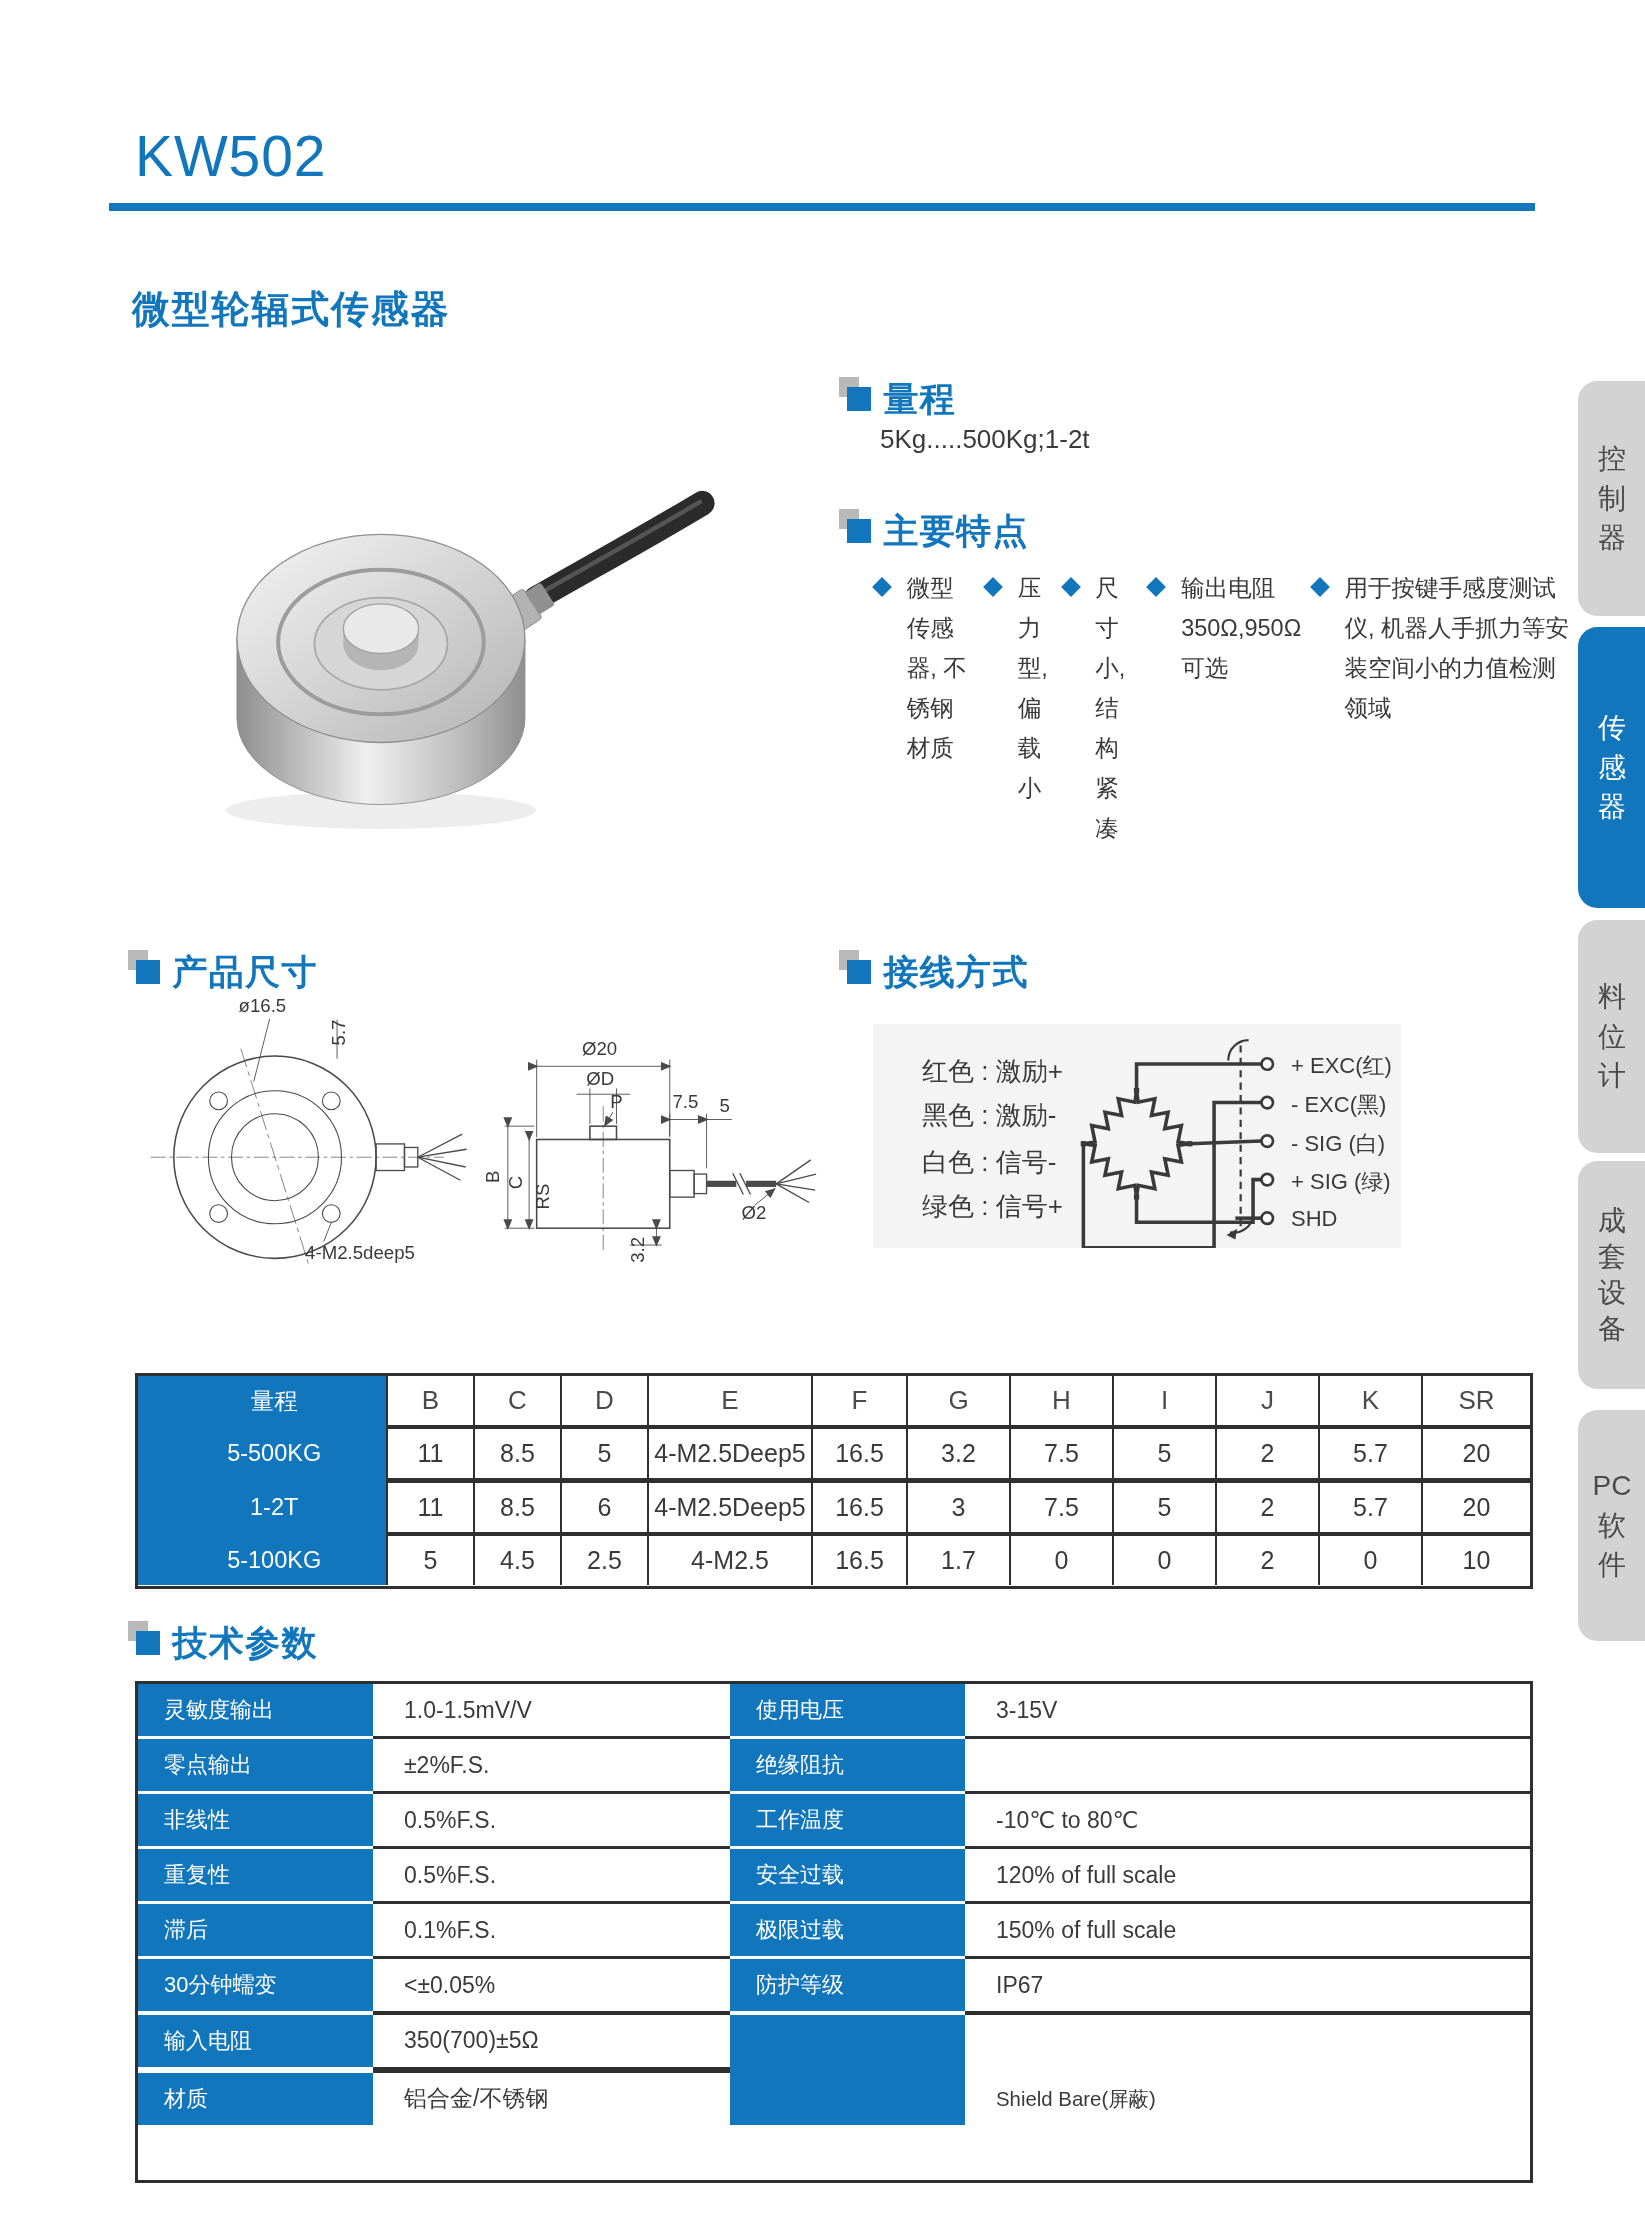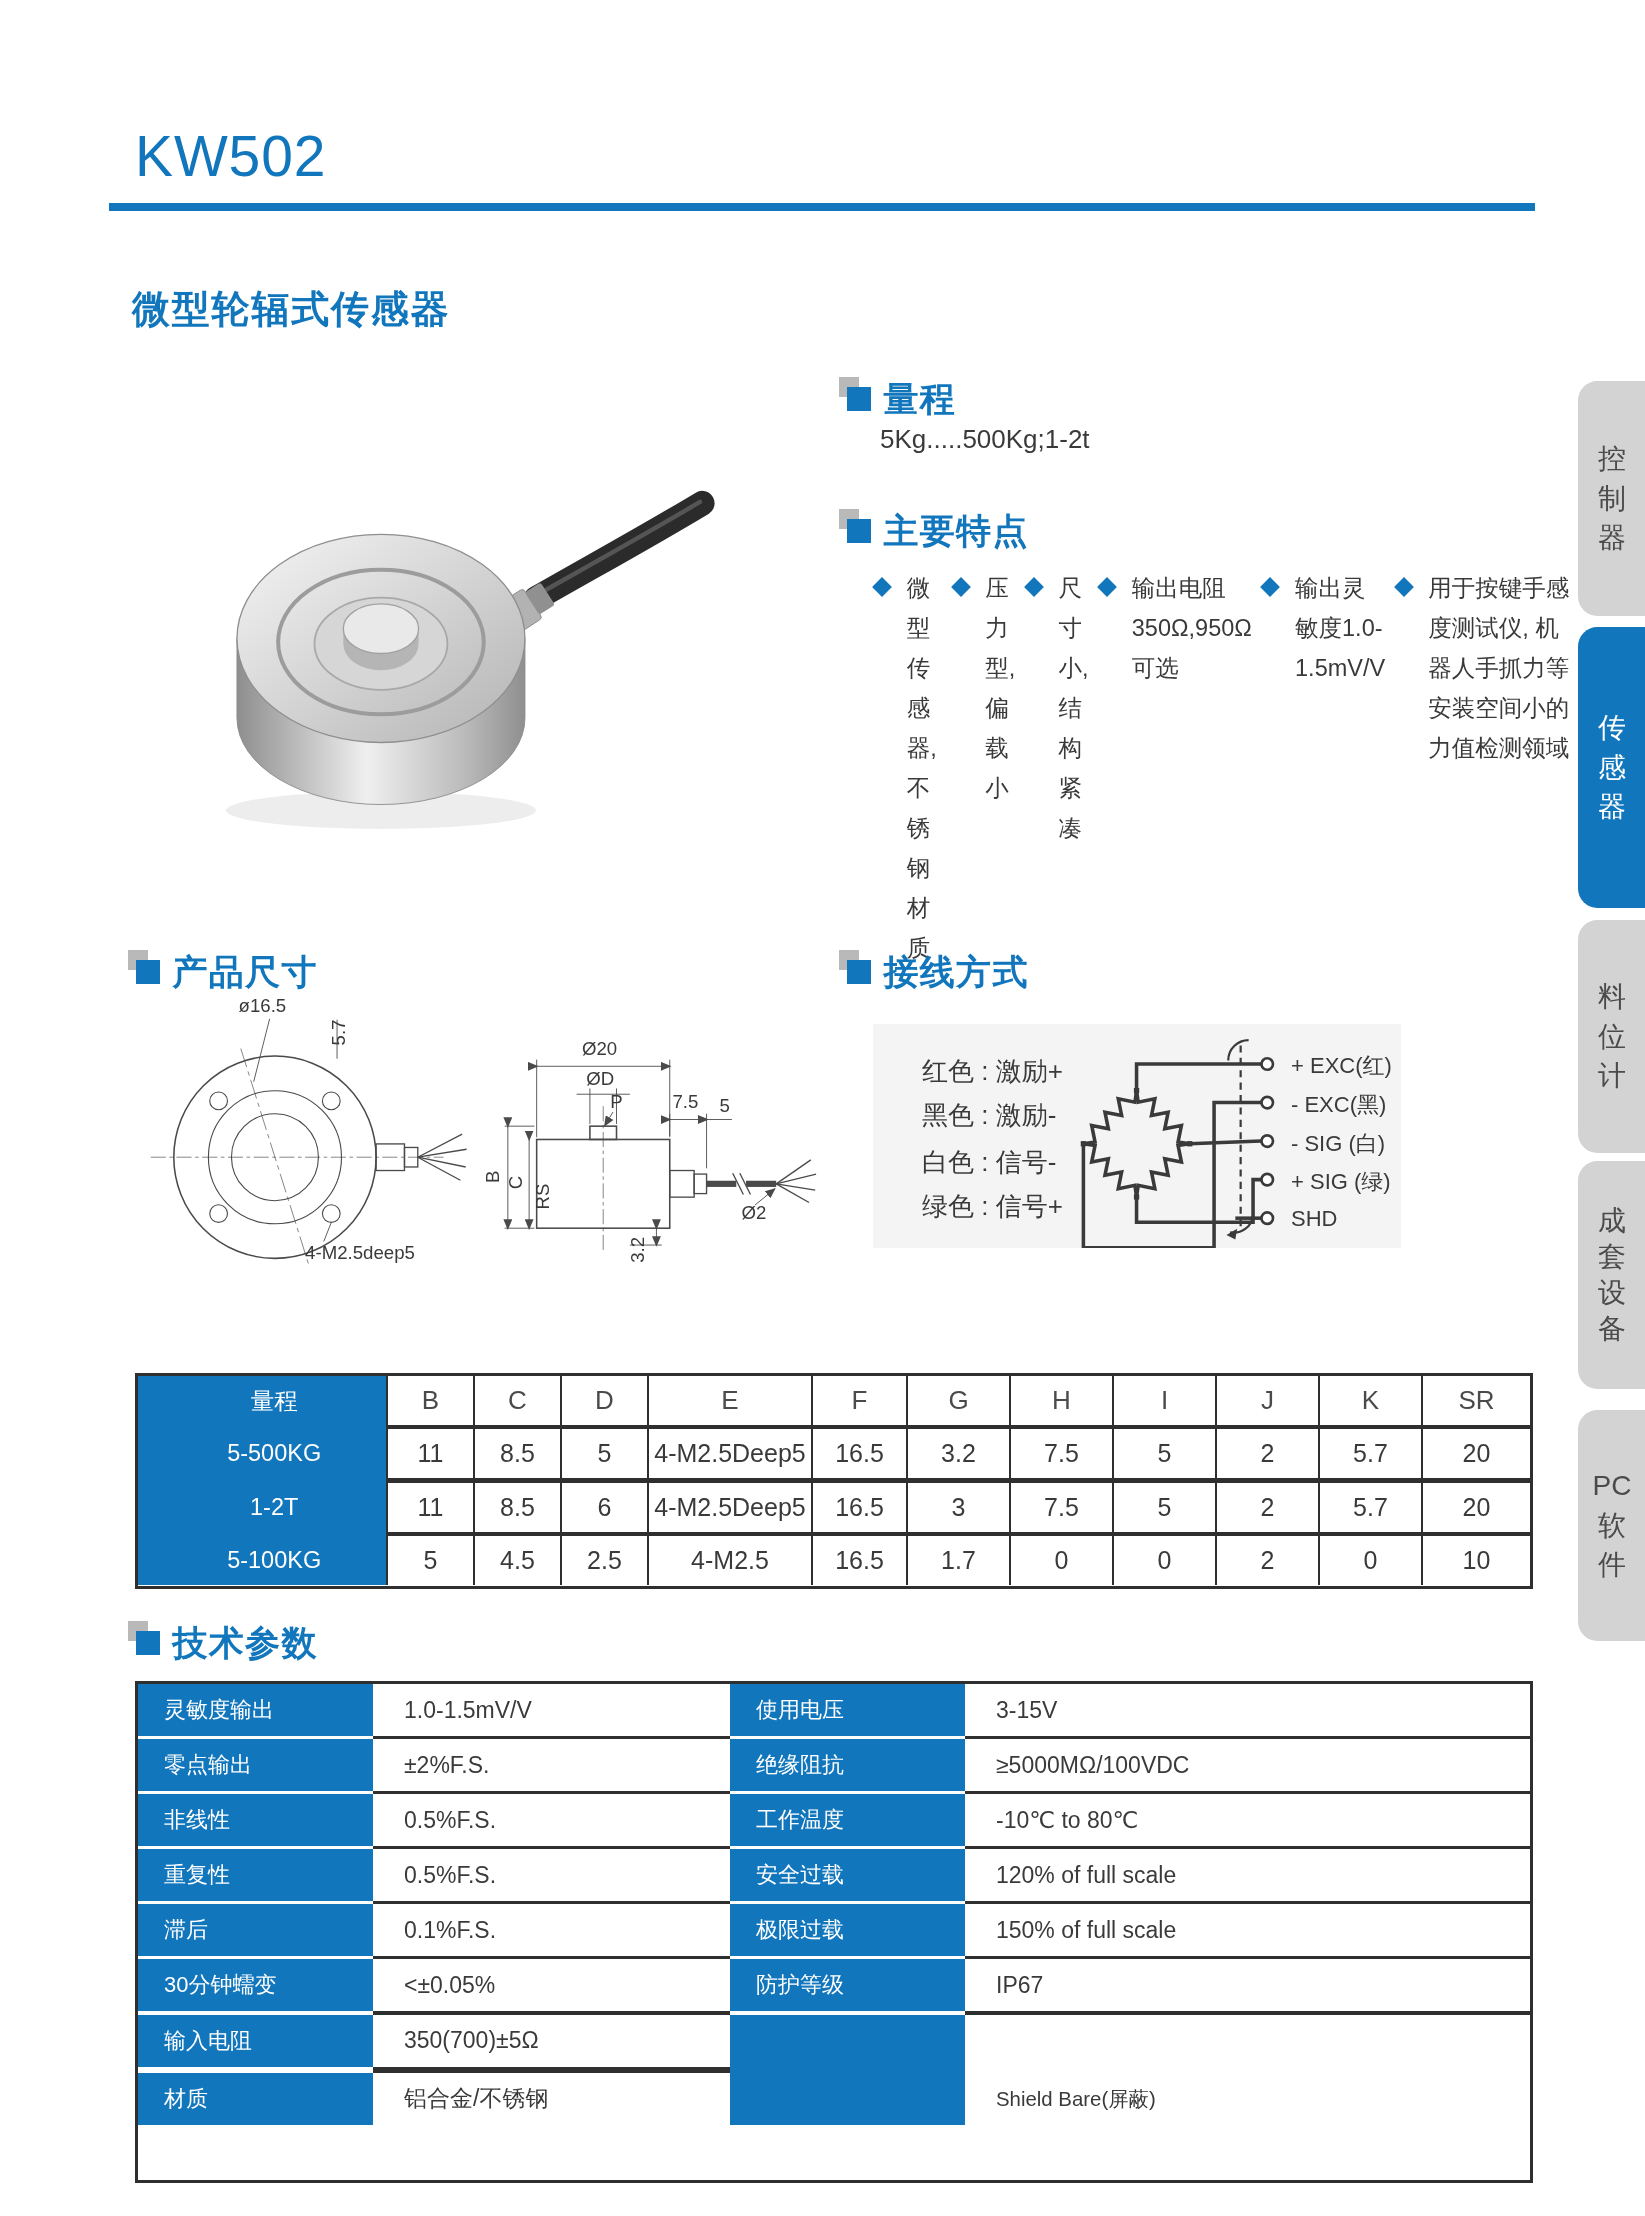--- a/index.html
+++ b/index.html
@@ -120,24 +120,20 @@
       <span class="dm"></span>
       <span class="tx">压力型, 偏载小</span>
     </div>
   <div class="feat">
       <span class="dm"></span>
       <span class="tx">尺寸小, 结构紧凑</span>
     </div>
   <div class="feat">
       <span class="dm"></span>
       <span class="tx">输出电阻350Ω,950Ω可选</span>
-    </div>
-  <div class="feat">
-      <span class="dm"></span>
-      <span class="tx">输出灵敏度1.0-1.5mV/V</span>
     </div>
   <div class="feat">
       <span class="dm"></span>
       <span class="tx">用于按键手感度测试仪, 机器人手抓力等安装空间小的力值检测领域</span>
     </div>
 </div>
 
 <div class="abs sec" style="left:128px;top:948px">
   <div class="mk">
       <div class="g"></div>
@@ -361,21 +357,20 @@
   <div class="tsp">
       <div class="s1"></div>
       <div class="s2"></div>
       <div class="s1"></div>
       <div class="s2"></div>
     </div>
   <div class="trow">
     <div class="tlb">零点输出</div>
       <div class="tvl">±2%F.S.</div>
     <div class="tlb">绝缘阻抗</div>
-      <div class="tvl">≥5000MΩ/100VDC</div>
   </div>
   <div class="tsp">
       <div class="s1"></div>
       <div class="s2"></div>
       <div class="s1"></div>
       <div class="s2"></div>
     </div>
   <div class="trow">
     <div class="tlb">非线性</div>
       <div class="tvl">0.5%F.S.</div>

